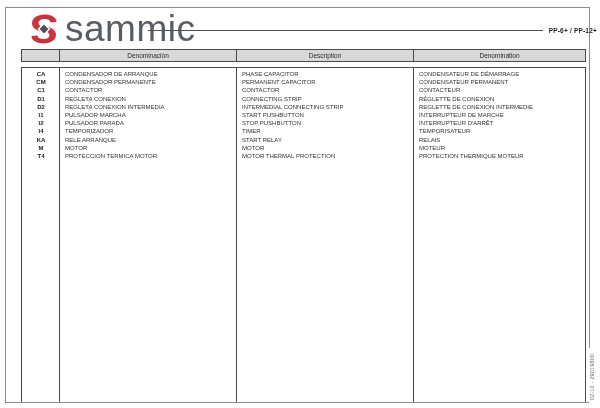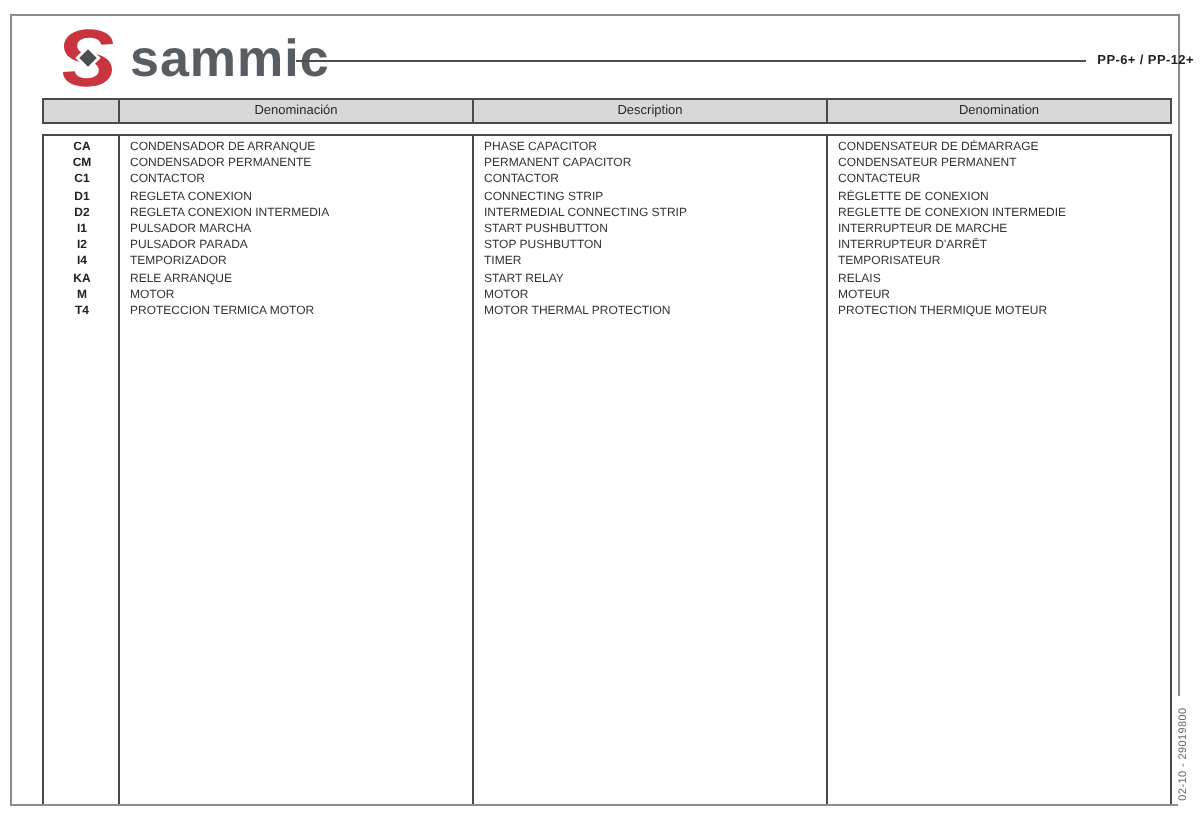--- a/index.html
+++ b/index.html
@@ -11,21 +11,21 @@
   
   .frame{position:absolute;background:#8c8c8c;}
   #frame-top{left:5px;top:7px;width:585px;height:1px;}
   #frame-left{left:5px;top:7px;width:1px;height:396px;}
   #frame-bottom{left:5px;top:402px;width:585px;height:1px;}
   #frame-right{left:589px;top:7px;width:1px;height:341px;}
 
   
   .logo{position:absolute;left:27px;top:12px;display:flex;align-items:center;gap:4px;}
   .wordmark{
-    font-size:26px;font-weight:700;color:#575d62;letter-spacing:.5px;
+    font-size:37px;font-weight:400;color:#575d62;letter-spacing:.5px;
     line-height:34px;
   }
   .rule{position:absolute;left:148px;top:30px;width:395px;height:1px;background:#4f4f4f;}
   .model-label{
     position:absolute;left:545px;top:27px;width:52px;text-align:right;
     font-size:6.5px;font-weight:700;color:#1f1f1f;letter-spacing:.2px;
   }
 
   
   .thead{

